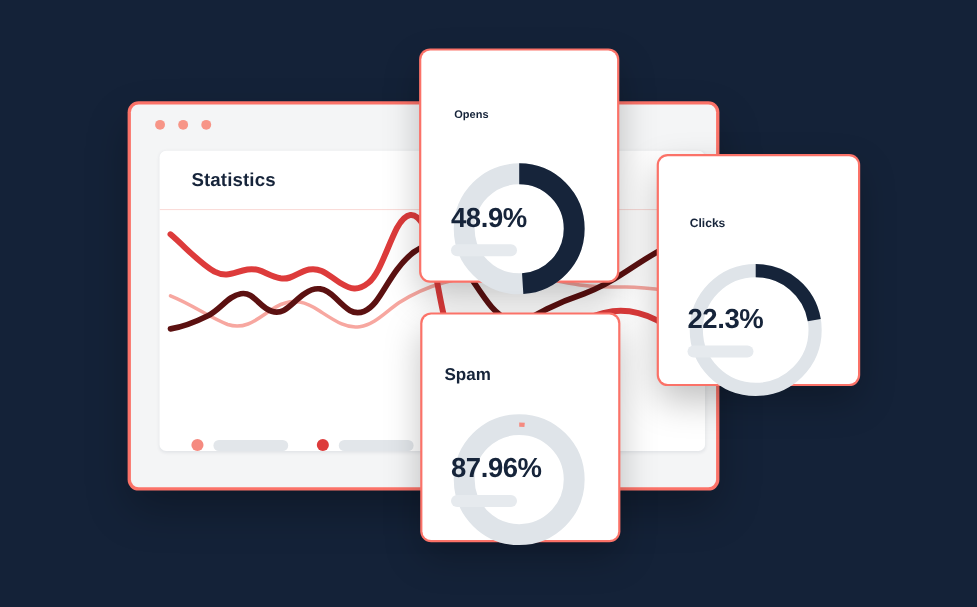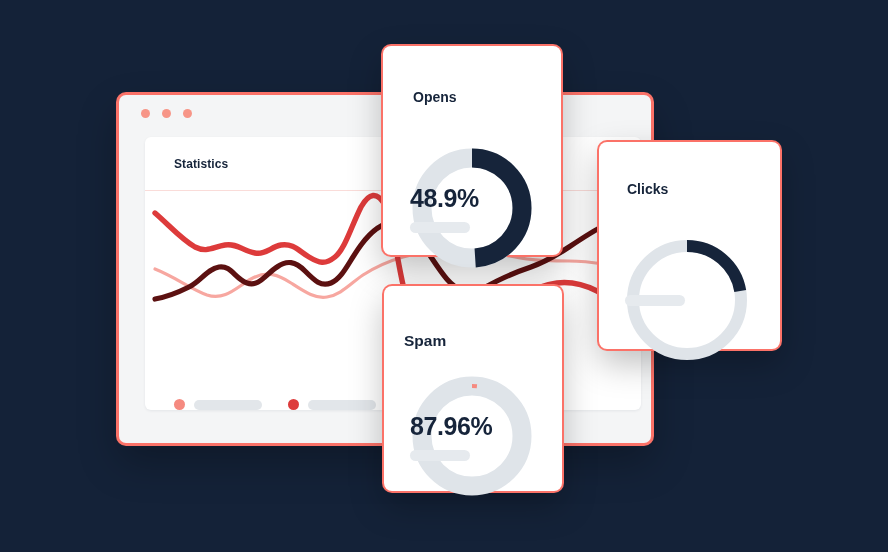--- a/index.html
+++ b/index.html
@@ -22,21 +22,21 @@
   .dot{width:9px;height:9px;border-radius:50%;background:#f79587;}
 
   .stats-card{
     position:absolute;left:26px;top:42px;width:496px;height:273px;
     background:#ffffff;border-radius:6px;
     box-shadow:0 1px 3px rgba(20,34,56,.07);
     overflow:hidden;
   }
   .stats-head{height:53px;display:flex;align-items:center;padding-left:29px;
     border-bottom:1px solid #fadcd9;}
-  .stats-title{font-size:12px;font-weight:bold;color:#16243a;letter-spacing:.1px;}
+  .stats-title{font-size:17px;font-weight:bold;color:#16243a;letter-spacing:.1px;}
 
   .chart-area{position:relative;height:155px;}
   .chart-area svg{position:absolute;left:0;top:0;}
 
   .legend{position:absolute;left:29px;top:262px;display:flex;gap:26px;align-items:center;}
   .legend-item{display:flex;align-items:center;gap:9px;}
   .legend-dot{width:11px;height:11px;border-radius:50%;}
   .legend-bar{width:68px;height:10px;border-radius:5px;background:#e2e6ea;}
 
   
@@ -51,29 +51,29 @@
     position:absolute;left:0;top:0;width:100%;height:100%;
     display:flex;flex-direction:column;align-items:flex-start;justify-content:center;
     gap:9px;
   }
   .donut-value{font-weight:bold;color:#16243a;letter-spacing:-.4px;}
   .donut-bar{border-radius:6px;background:#e6eaee;}
 
   
   #card-opens{left:383px;top:46px;width:178px;height:209px;
     box-shadow:0 0 0 2px #fb7268, 0 14px 34px rgba(0,0,0,.26);}
-  #card-opens .mc-title{left:30px;top:43px;font-size:14px;}
+  #card-opens .mc-title{left:30px;top:53px;font-size:10px;}
   #card-opens .donut-wrap{left:27px;top:100px;width:124px;height:124px;}
   #card-opens .donut-value{font-size:25px;}
   #card-opens .donut-bar{width:60px;height:11px;}
 
   
   #card-clicks{left:599px;top:142px;width:181px;height:207px;
     box-shadow:0 0 0 2px #fb7268, 0 14px 34px rgba(0,0,0,.26);}
-  #card-clicks .mc-title{left:28px;top:39px;font-size:14px;}
+  #card-clicks .mc-title{left:28px;top:55px;font-size:11px;}
   #card-clicks .donut-wrap{left:26px;top:96px;width:124px;height:124px;}
   #card-clicks .donut-value{font-size:25px;}
   #card-clicks .donut-bar{width:60px;height:11px;}
 
   
   #card-spam{left:384px;top:286px;width:178px;height:205px;
     box-shadow:0 0 0 2px #fb7268, 0 14px 34px rgba(0,0,0,.26);}
   #card-spam .mc-title{left:20px;top:46px;font-size:15.5px;}
   #card-spam .donut-wrap{left:26px;top:88px;width:124px;height:124px;}
   #card-spam .donut-value{font-size:25px;}
@@ -147,20 +147,21 @@
   </div>
 
   <div class="metric-card z2" id="card-clicks">
     <span class="mc-title">Clicks</span>
     <div class="donut-wrap">
       <svg width="124" height="124" viewBox="0 0 124 124">
         <circle cx="62" cy="62" r="54" fill="none" stroke="#dfe4e9" stroke-width="12"></circle>
         <circle cx="62" cy="62" r="54" fill="none" stroke="#16243a" stroke-width="12" stroke-dasharray="75.6 263.7" stroke-dashoffset="0" transform="rotate(-90 62 62)"></circle>
       </svg>
       <div class="donut-center">
+        <span class="donut-value">22.3%</span>
         <span class="donut-bar"></span>
       </div>
     </div>
   </div>
 
   <div class="metric-card z3" id="card-opens">
     <span class="mc-title">Opens</span>
     <div class="donut-wrap">
       <svg width="124" height="124" viewBox="0 0 124 124">
         <circle cx="62" cy="62" r="50" fill="none" stroke="#dfe4e9" stroke-width="19"></circle>

